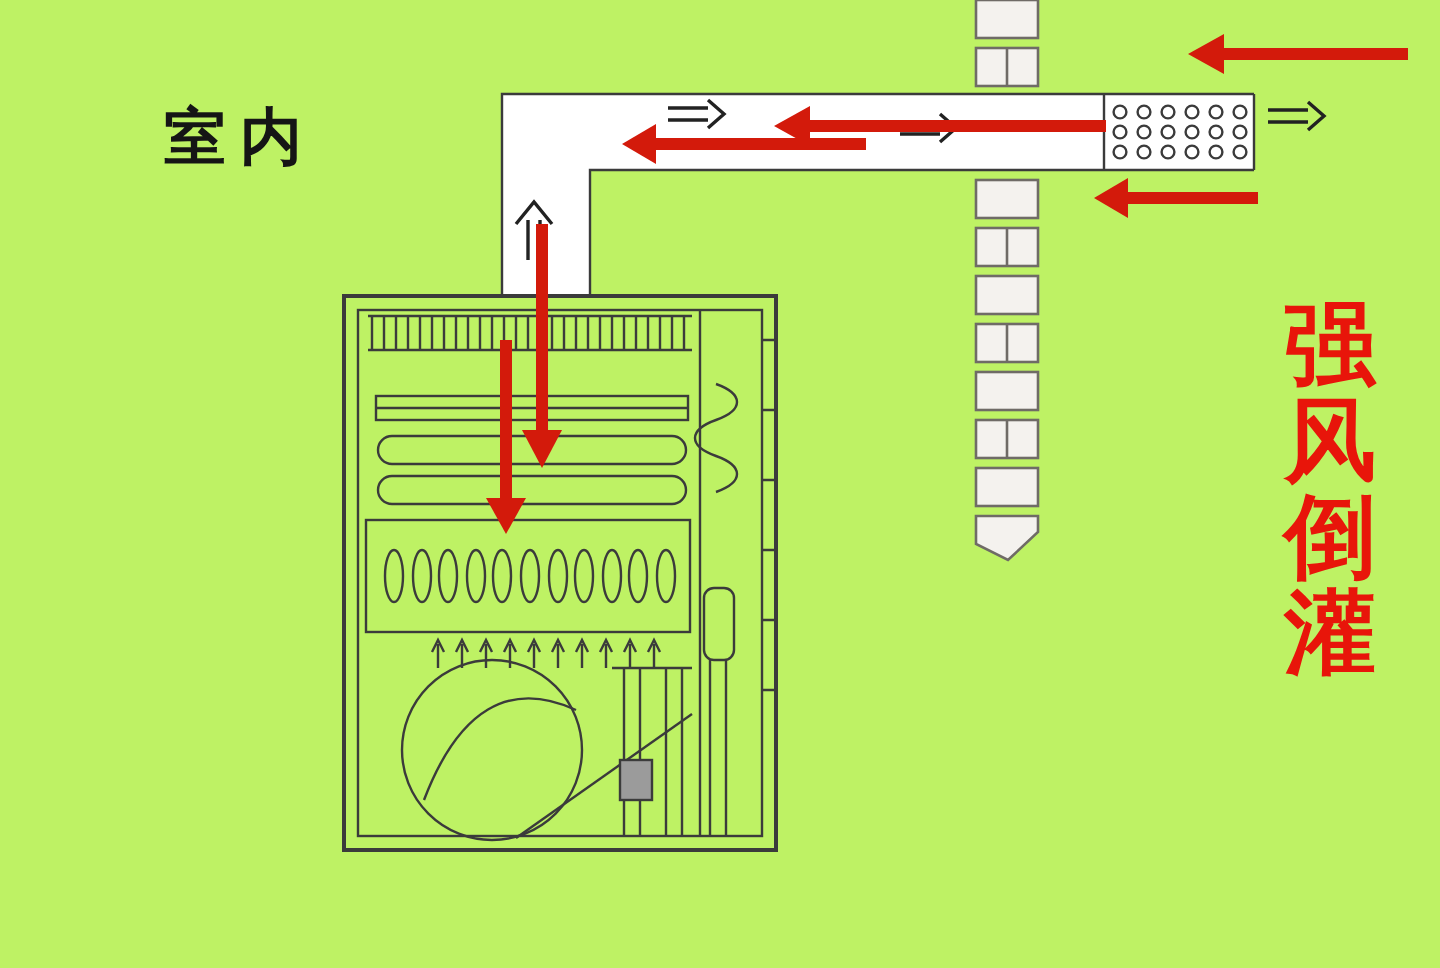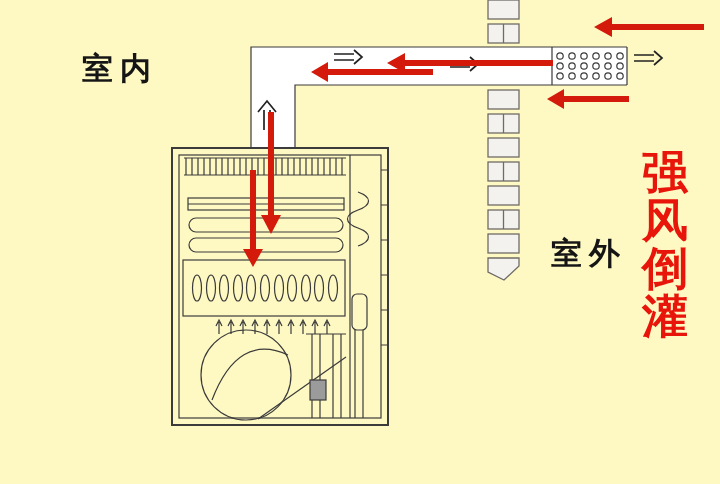--- a/index.html
+++ b/index.html
@@ -5,21 +5,21 @@
   :root{
     --arrow-red:#d31a0b;
     --warning-red:#e8150a;
     --line-dark:#3b3b3b;
     --brick-fill:#f4f2ee;
     --brick-stroke:#6f6b66;
     --exhaust-black:#222222;
   }
   html,body{margin:0;padding:0;background:#ffffff;}
   .stage{
-    position:relative;width:720px;height:484px;background:#fef9c3;
+    position:relative;width:720px;height:484px;background:#bef264;
     overflow:hidden;font-family:"Liberation Sans",sans-serif;
   }
   .stage svg{position:absolute;left:0;top:0;}
   .cn{
     position:absolute;font-family:"Liberation Serif",serif;font-weight:700;
     color:#151515;font-size:31px;letter-spacing:7px;white-space:nowrap;
   }
   #indoor-label{left:82px;top:48px;}
   #outdoor-label{left:551px;top:233px;}
   .warning{
@@ -186,21 +186,20 @@
         <polygon class="rhead" points="261,215 281,215 271,234"></polygon>
       </g>
       <g>
         <line class="rshaft" x1="253" y1="170" x2="253" y2="249"></line>
         <polygon class="rhead" points="243,249 263,249 253,267"></polygon>
       </g>
     </g>
   </svg>
 
   <div class="cn" id="indoor-label">室内</div>
-  <div class="cn" id="outdoor-label">室外</div>
 
   <div class="warning">
     <span>强</span>
     <span>风</span>
     <span>倒</span>
     <span>灌</span>
   </div>
 
 </div>
 

